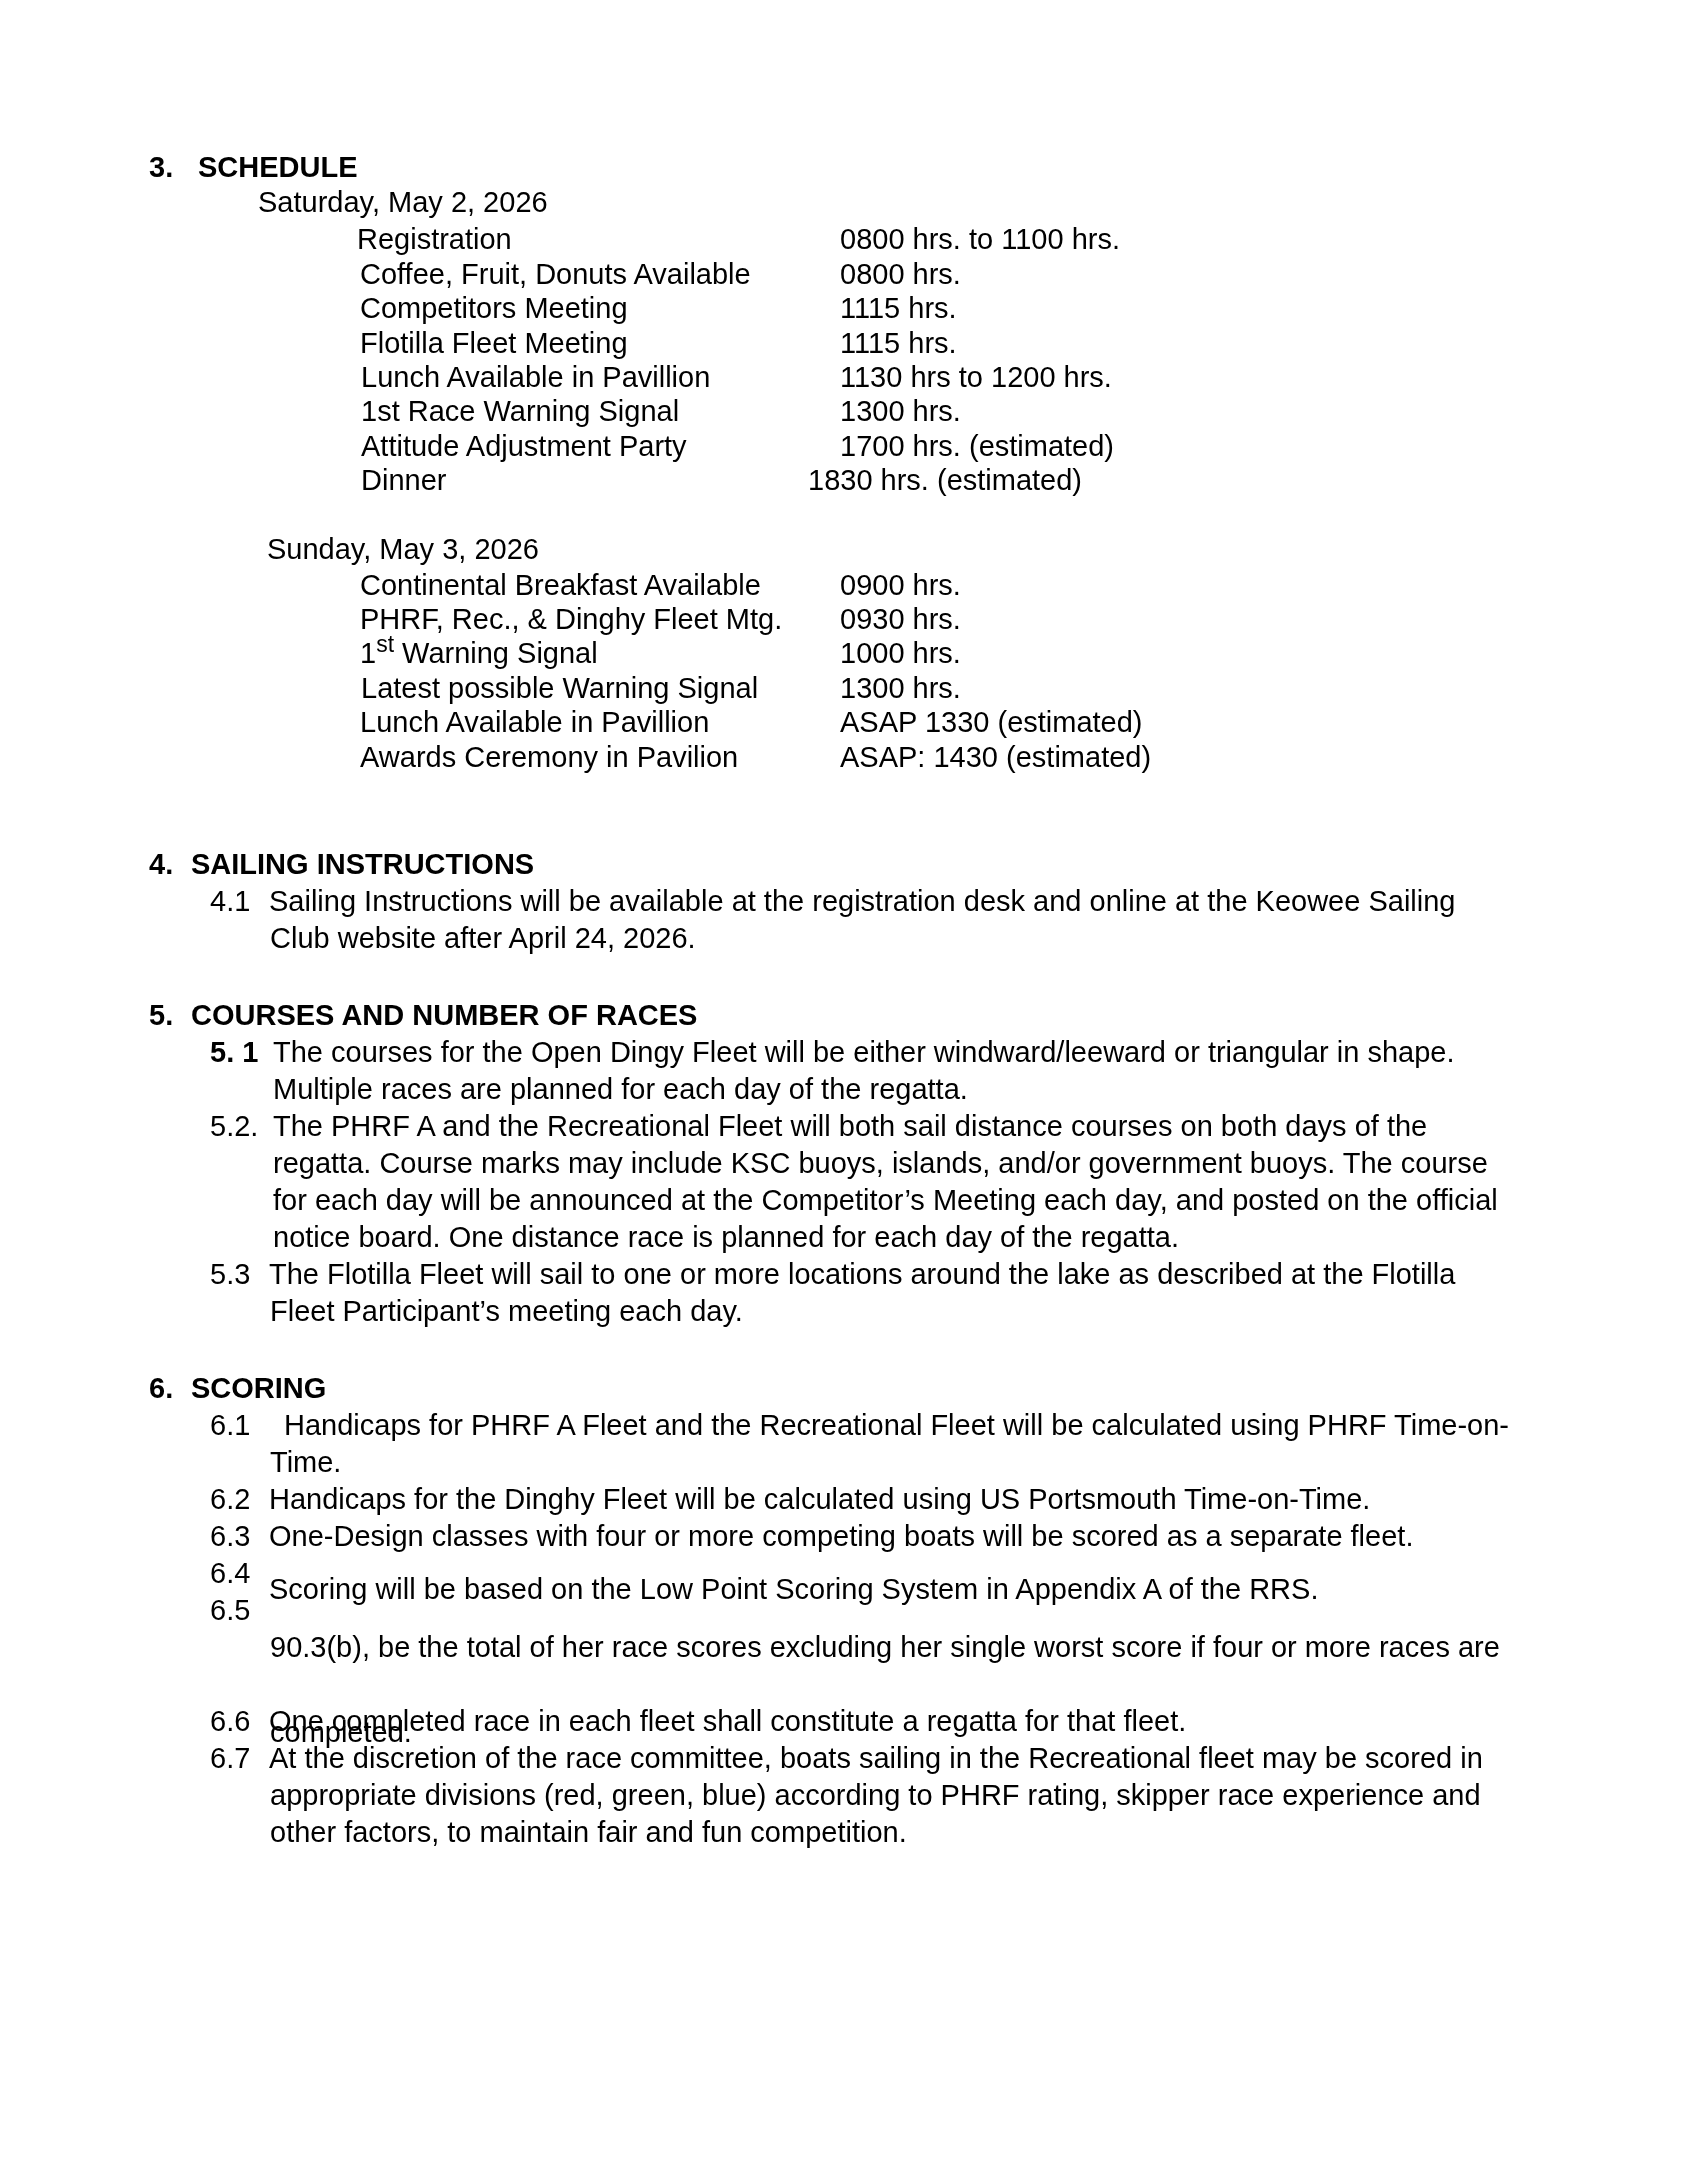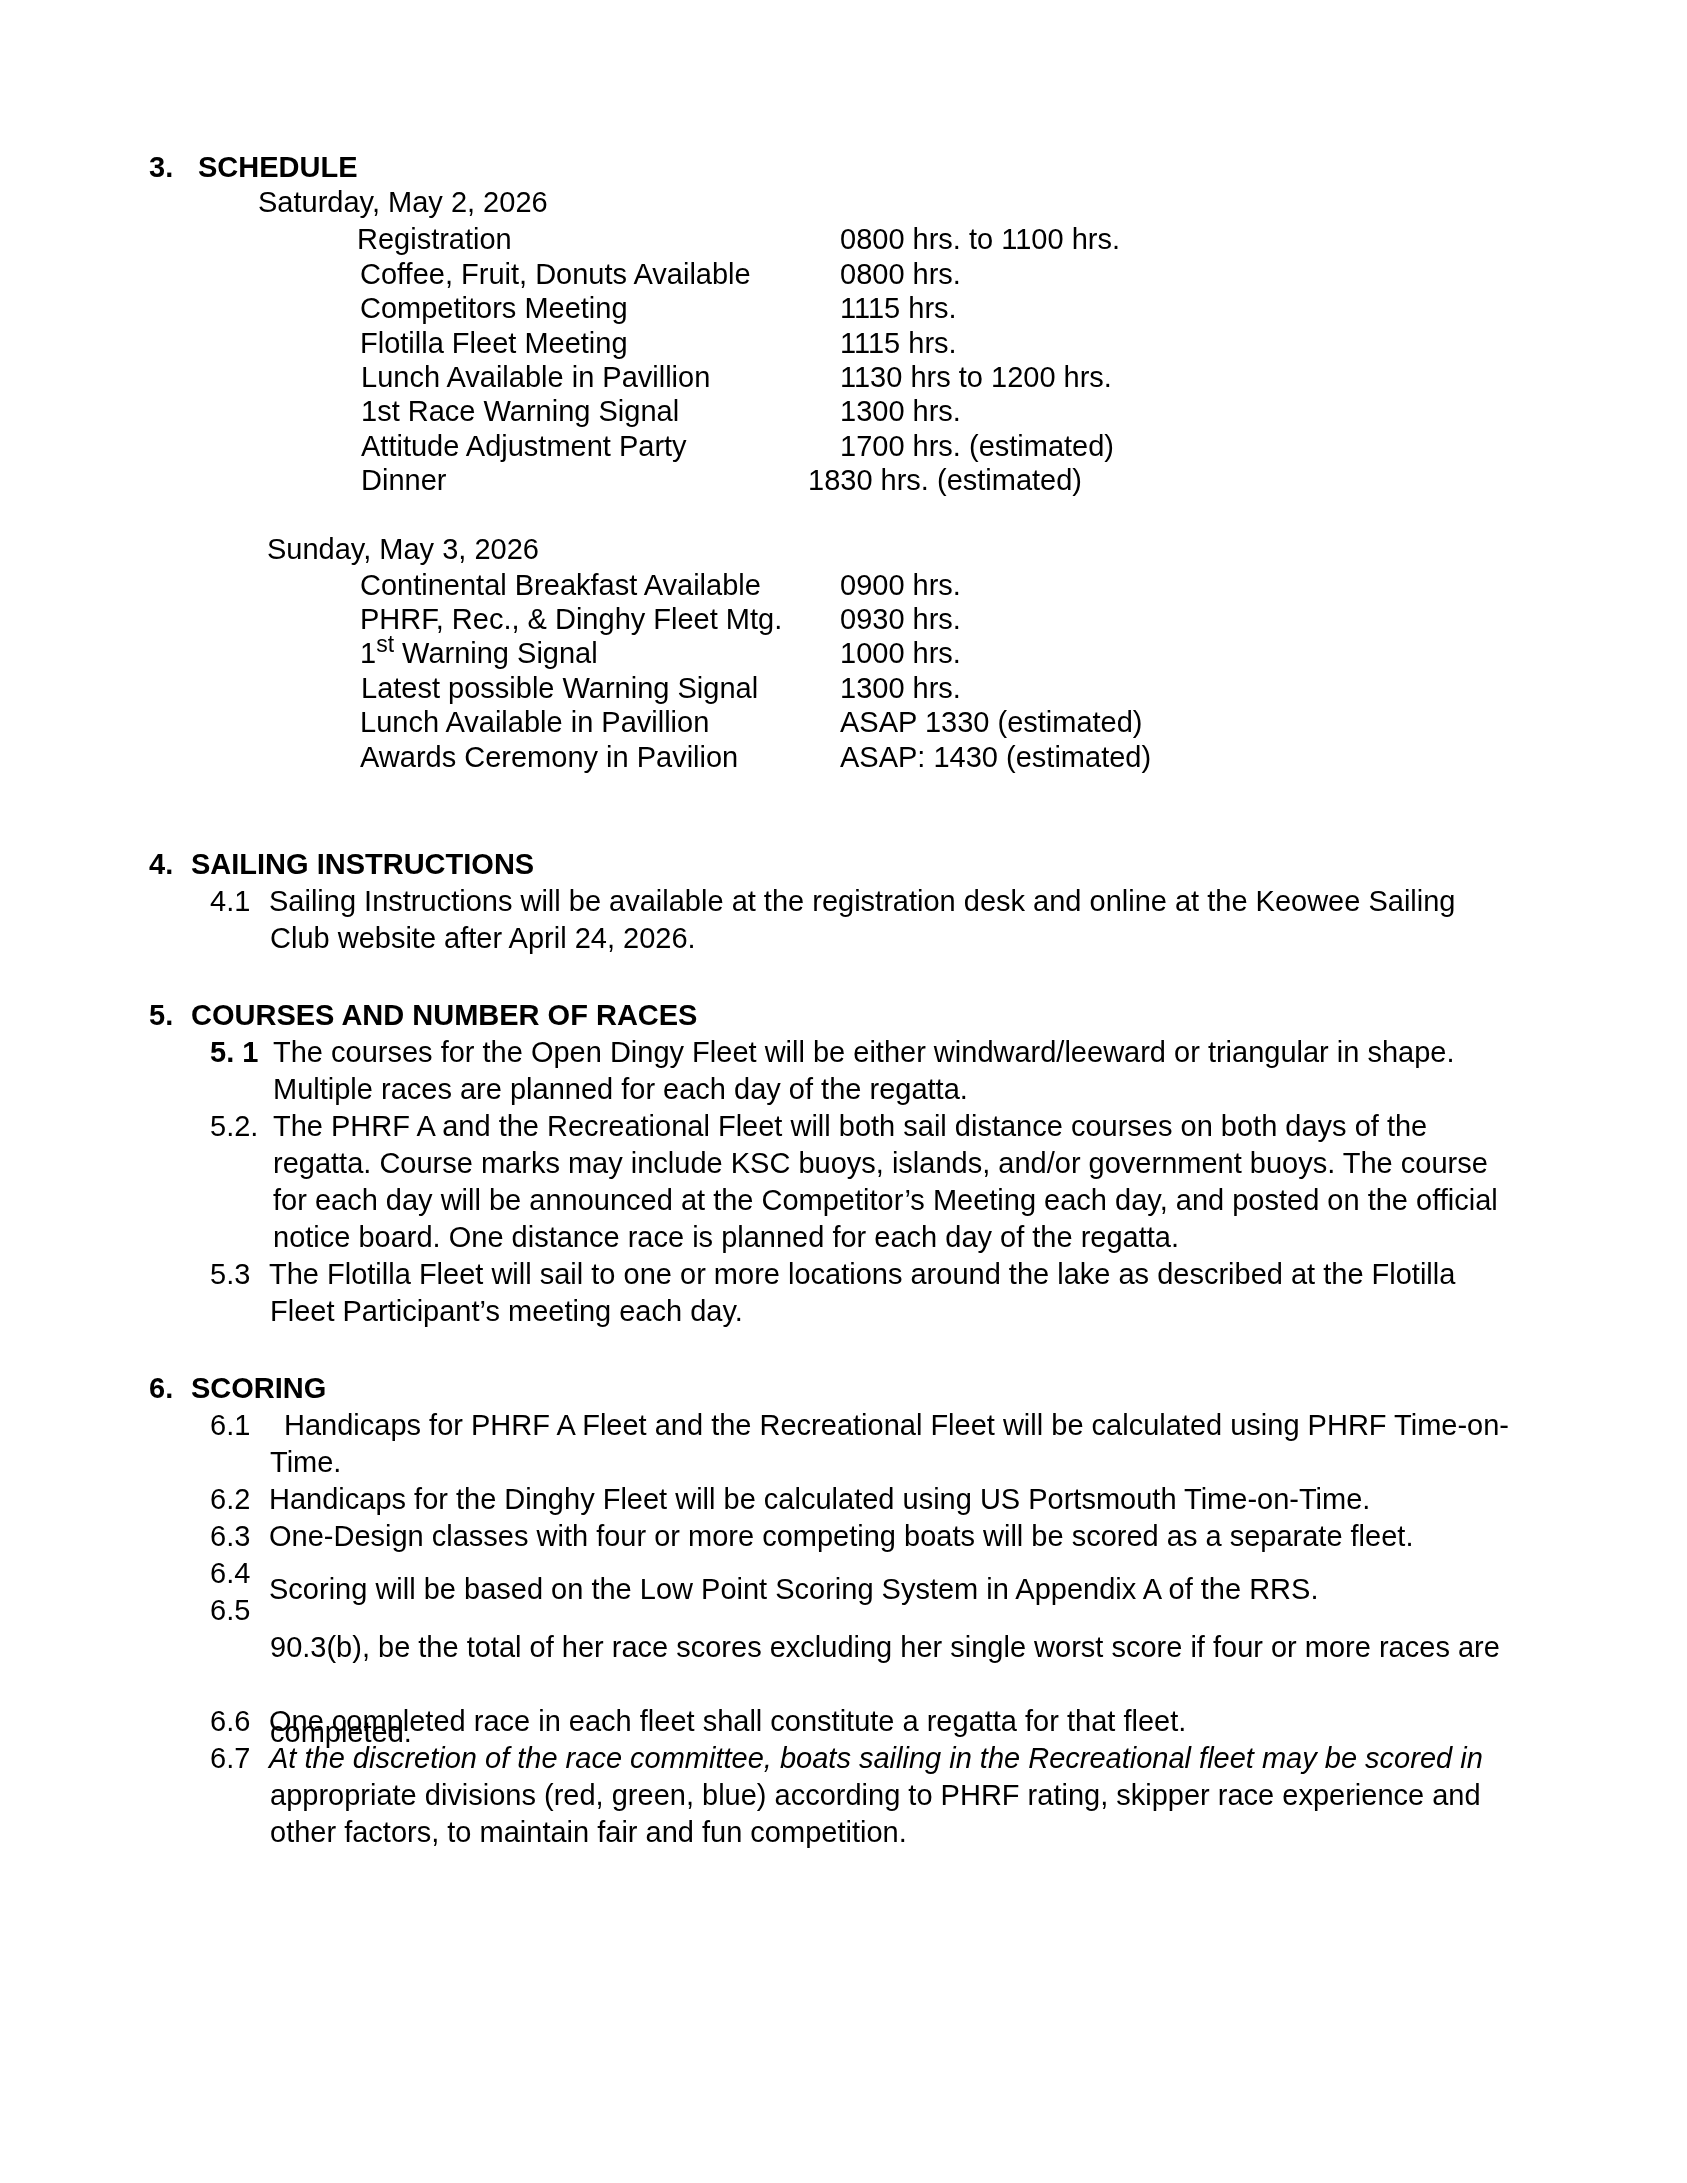--- a/index.html
+++ b/index.html
@@ -105,18 +105,18 @@
   <div class="ln" style="left:269px;top:1556px;margin-top:16px;">Scoring will be based on the Low Point Scoring System in Appendix A of the RRS.</div>
 
   <div class="ln" style="left:210px;top:1593px;">6.5</div>
   <div class="ln" style="left:270px;top:1630px;">90.3(b), be the total of her race scores excluding her single worst score if four or more races are</div>
   <div class="ln" style="left:270px;top:1667px;margin-top:48px;">completed.</div>
 
   <div class="ln" style="left:210px;top:1704px;">6.6</div>
   <div class="ln" style="left:269px;top:1704px;">One completed race in each fleet shall constitute a regatta for that fleet.</div>
 
   <div class="ln" style="left:210px;top:1741px;">6.7</div>
-  <div class="ln" style="left:269px;top:1741px;font-style:italic;">At the discretion of the race committee, boats sailing in the Recreational fleet may be scored in</div>
+  <div class="ln" style="left:269px;top:1741px;">At the discretion of the race committee, boats sailing in the Recreational fleet may be scored in</div>
   <div class="ln" style="left:270px;top:1778px;">appropriate divisions (red, green, blue) according to PHRF rating, skipper race experience and</div>
   <div class="ln" style="left:270px;top:1815px;">other factors, to maintain fair and fun competition.</div>
 
 </div>
 
 
 </body></html>

